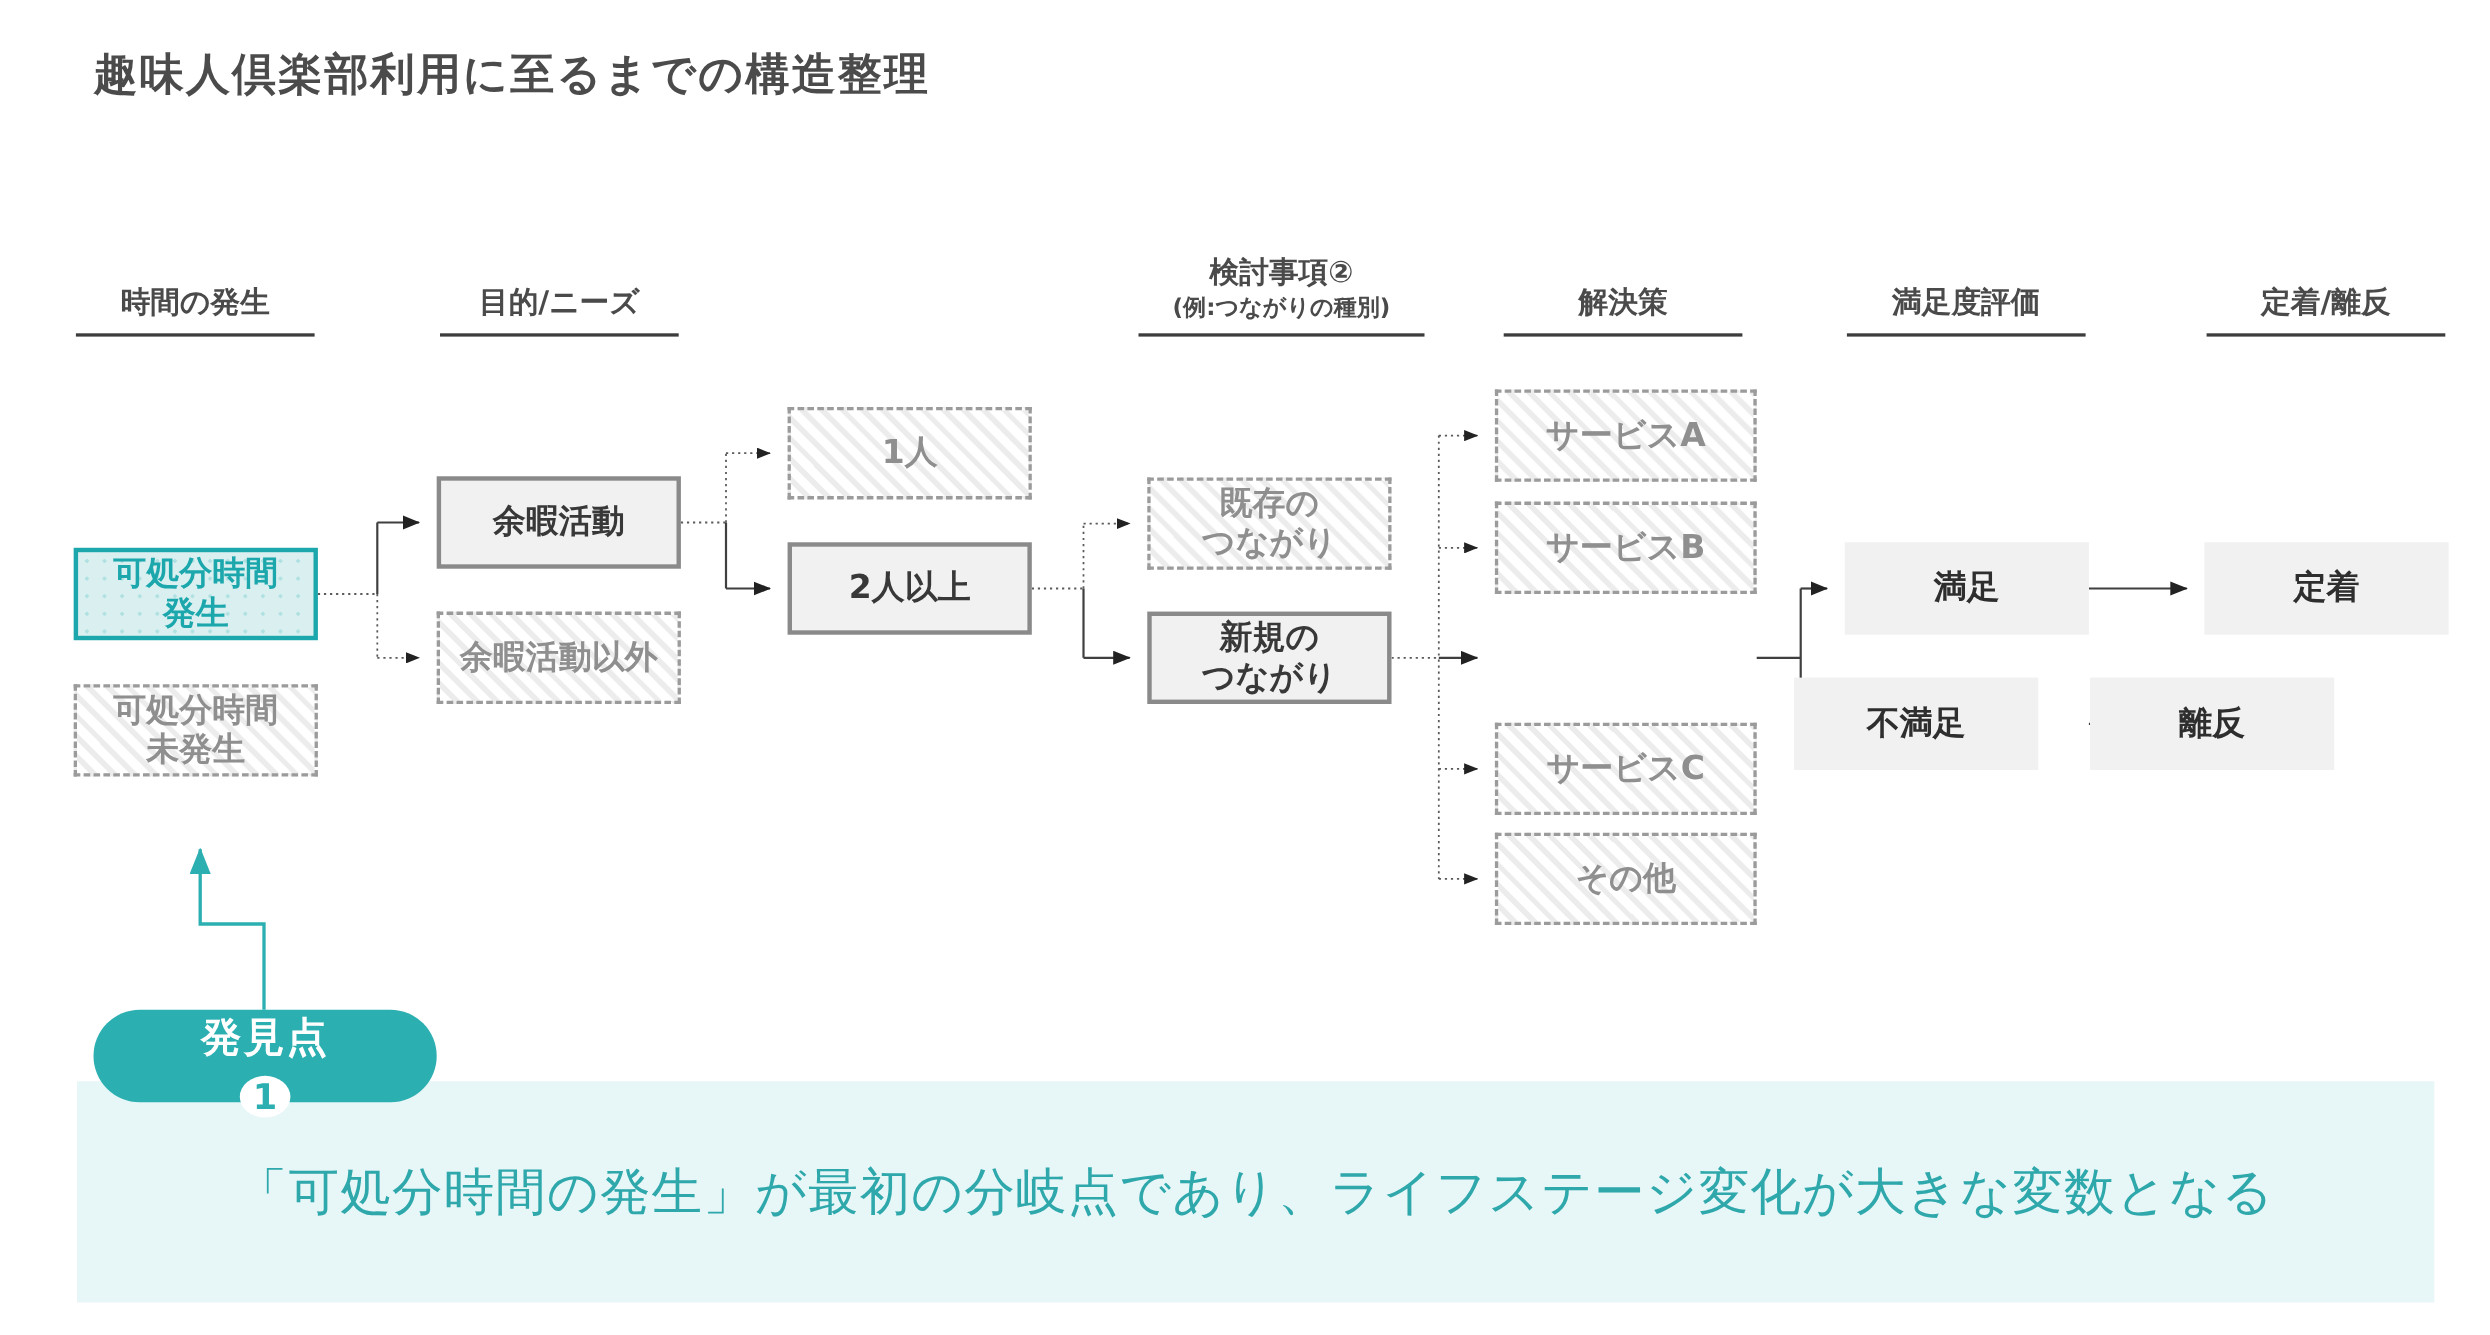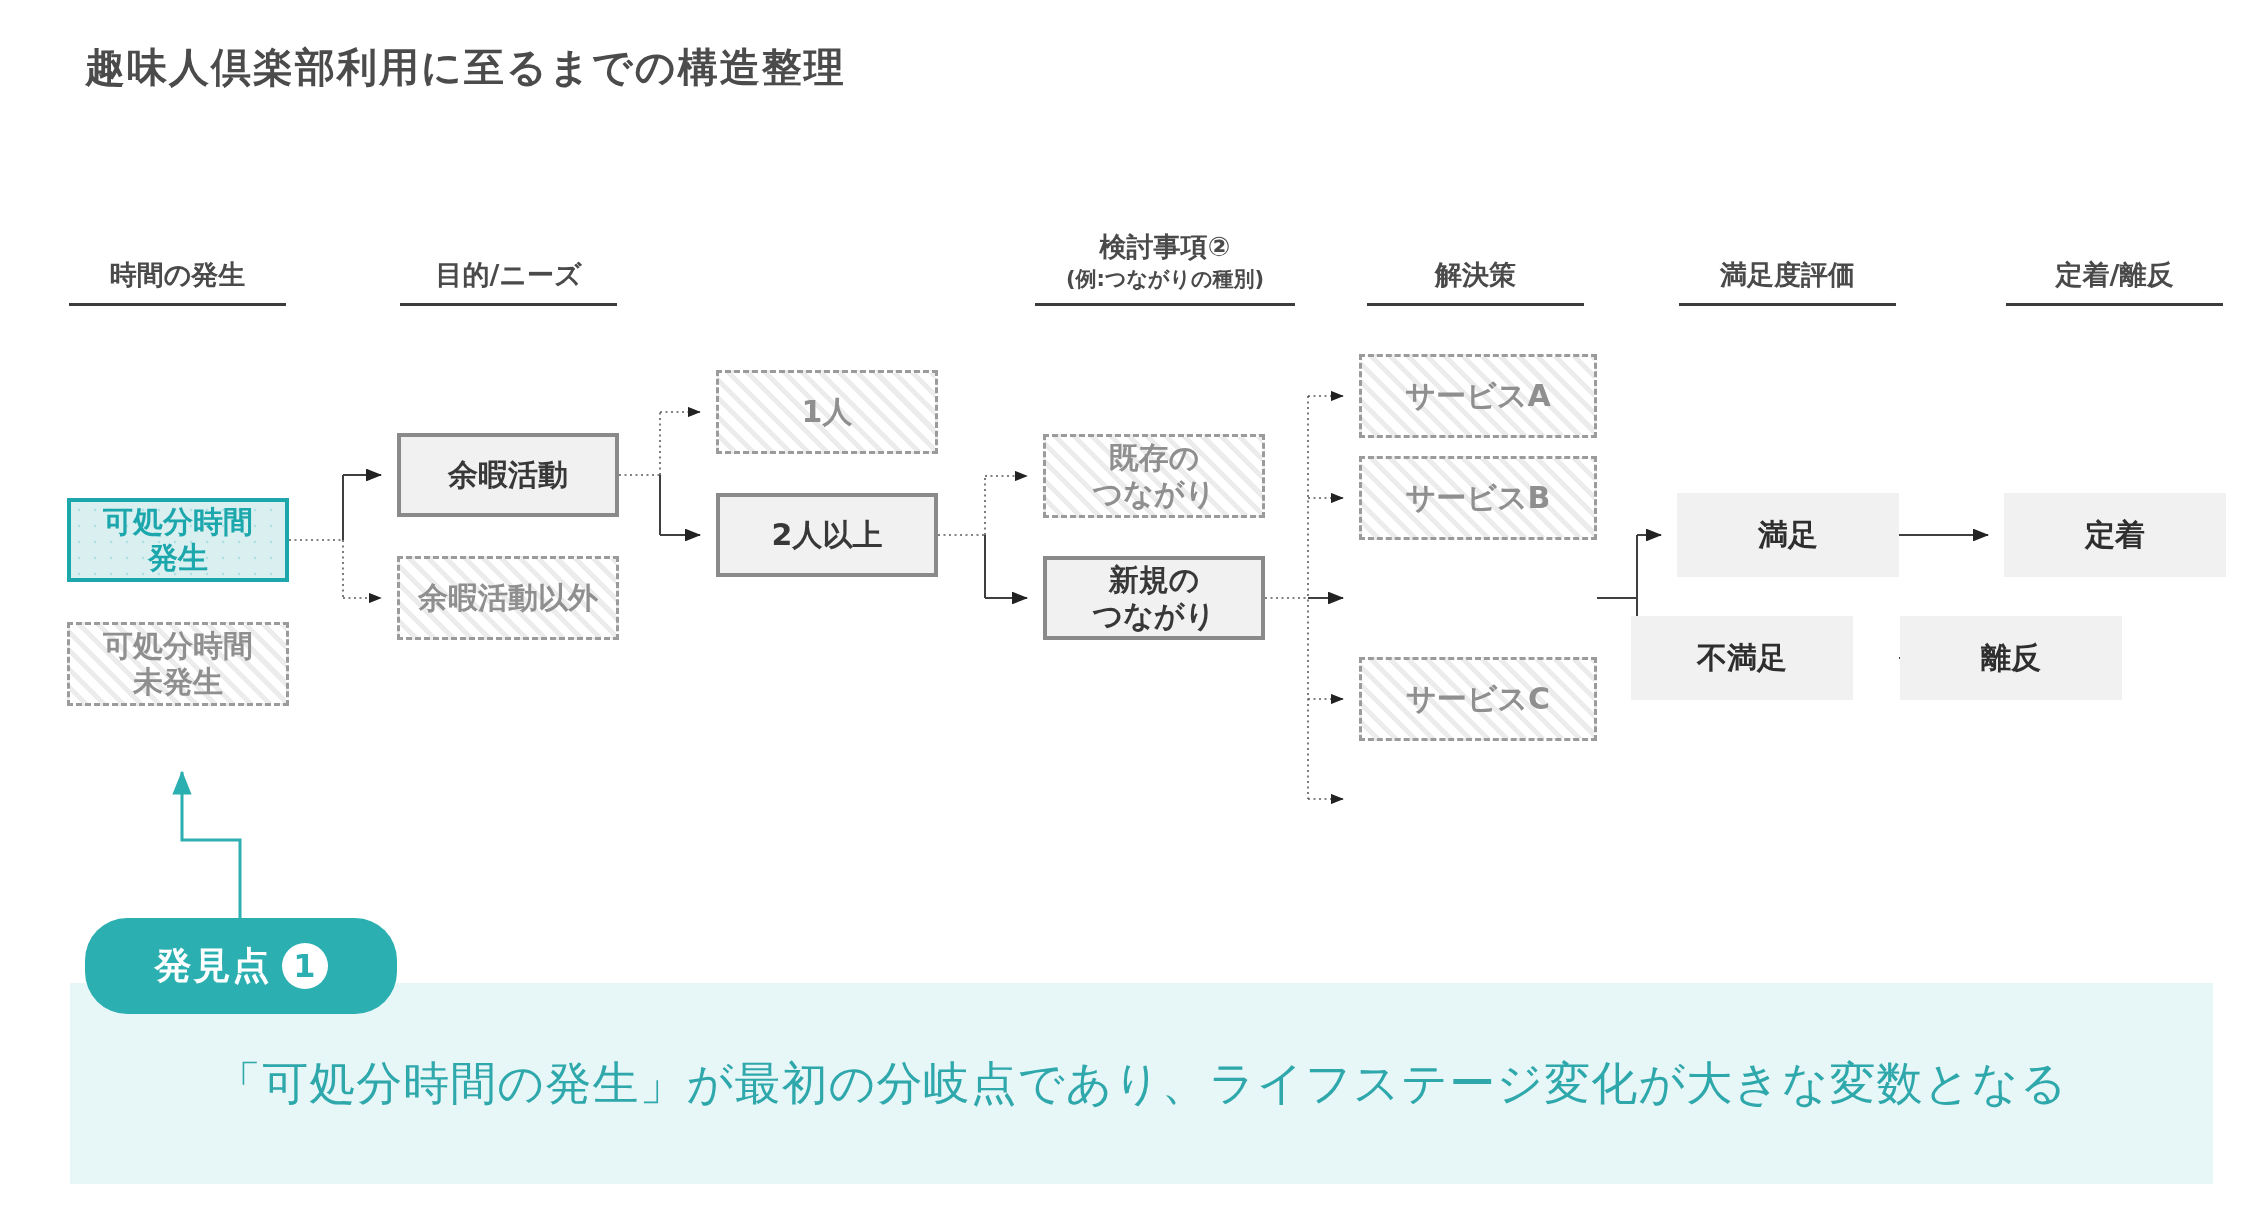--- a/index.html
+++ b/index.html
@@ -33,23 +33,23 @@
     background-image:radial-gradient(#b0e0e1 1.5px,transparent 1.6px);
     background-size:16px 16px;
     border:4px solid var(--teal-text);color:var(--teal-text);
   }
   .node.plain{background:var(--box-bg);color:#2e2e2e;}
   .connectors{position:absolute;left:0;top:0;z-index:1;pointer-events:none;}
   .connectors .solid-line{stroke:var(--line);stroke-width:2;fill:none;}
   .connectors .dot-line{stroke:#5a5a5a;stroke-width:1.6;stroke-dasharray:2 3.5;fill:none;}
   .connectors .teal-line{stroke:var(--accent-teal);stroke-width:3;fill:none;}
   .badge{
-    position:absolute;left:85px;top:918px;width:312px;height:96px;border-radius:42px;
-    background:var(--accent-teal);display:flex;align-items:center;justify-content:center;
-    gap:10px;color:#ffffff;font-weight:bold;z-index:3;
+    position:absolute;left:85px;top:918px;width:312px;height:84px;border-radius:42px;
+    background:var(--accent-teal);display:flex;align-items:center;
+    gap:10px;color:#ffffff;font-weight:bold;z-index:3;flex-direction:column;
   }
   .badge .badge-label{font-size:37px;letter-spacing:2px;}
   .badge .badge-num{
     width:46px;height:46px;border-radius:50%;background:#ffffff;color:var(--accent-teal);
     display:flex;align-items:center;justify-content:center;font-size:32px;
   }
   .callout{
     position:absolute;left:70px;top:983px;width:2143px;height:201px;
     background:var(--callout-bg);display:flex;align-items:center;justify-content:center;z-index:0;
   }
@@ -99,20 +99,21 @@
   <div class="node solid" style="left:716px;top:493px;width:222px;height:84px;">2人以上</div>
 
   <div class="node dashed" style="left:1043px;top:434px;width:222px;height:84px;">既存の
 つながり</div>
   <div class="node solid" style="left:1043px;top:556px;width:222px;height:84px;">新規の
 つながり</div>
 
   <div class="node dashed" style="left:1359px;top:354px;width:238px;height:84px;">サービスA</div>
   <div class="node dashed" style="left:1359px;top:456px;width:238px;height:84px;">サービスB</div>
   <div class="node dashed" style="left:1359px;top:657px;width:238px;height:84px;">サービスC</div>
+  <div class="node dashed" style="left:1359px;top:757px;width:238px;height:84px;">その他</div>
 
   <div class="node plain" style="left:1677px;top:493px;width:222px;height:84px;">満足</div>
   <div class="node plain" style="left:1631px;top:616px;width:222px;height:84px;">不満足</div>
 
   <div class="node plain" style="left:2004px;top:493px;width:222px;height:84px;">定着</div>
   <div class="node plain" style="left:1900px;top:616px;width:222px;height:84px;">離反</div>
 
   <svg class="connectors" width="2264" height="1214" viewBox="0 0 2264 1214">
     <defs>
       <marker id="arrBlack" markerWidth="8" markerHeight="6.4" refX="7.5" refY="3.2" orient="auto" markerUnits="strokeWidth">

